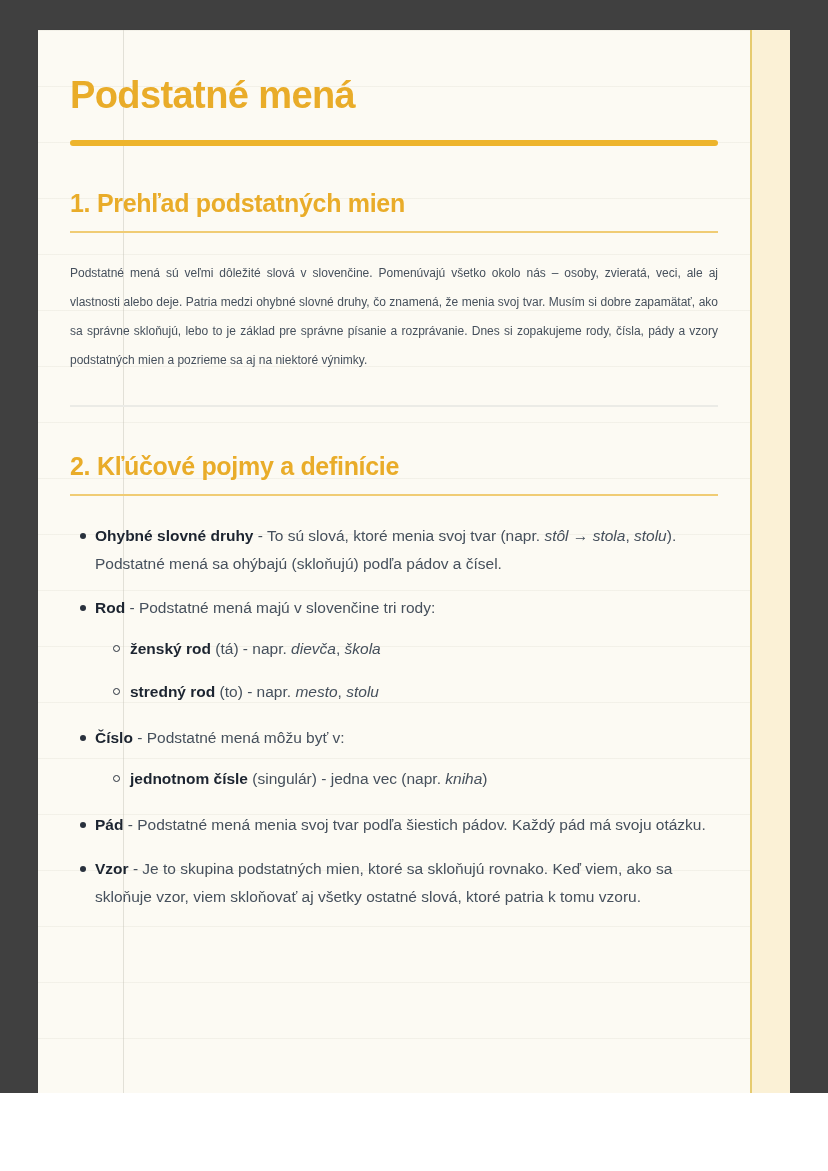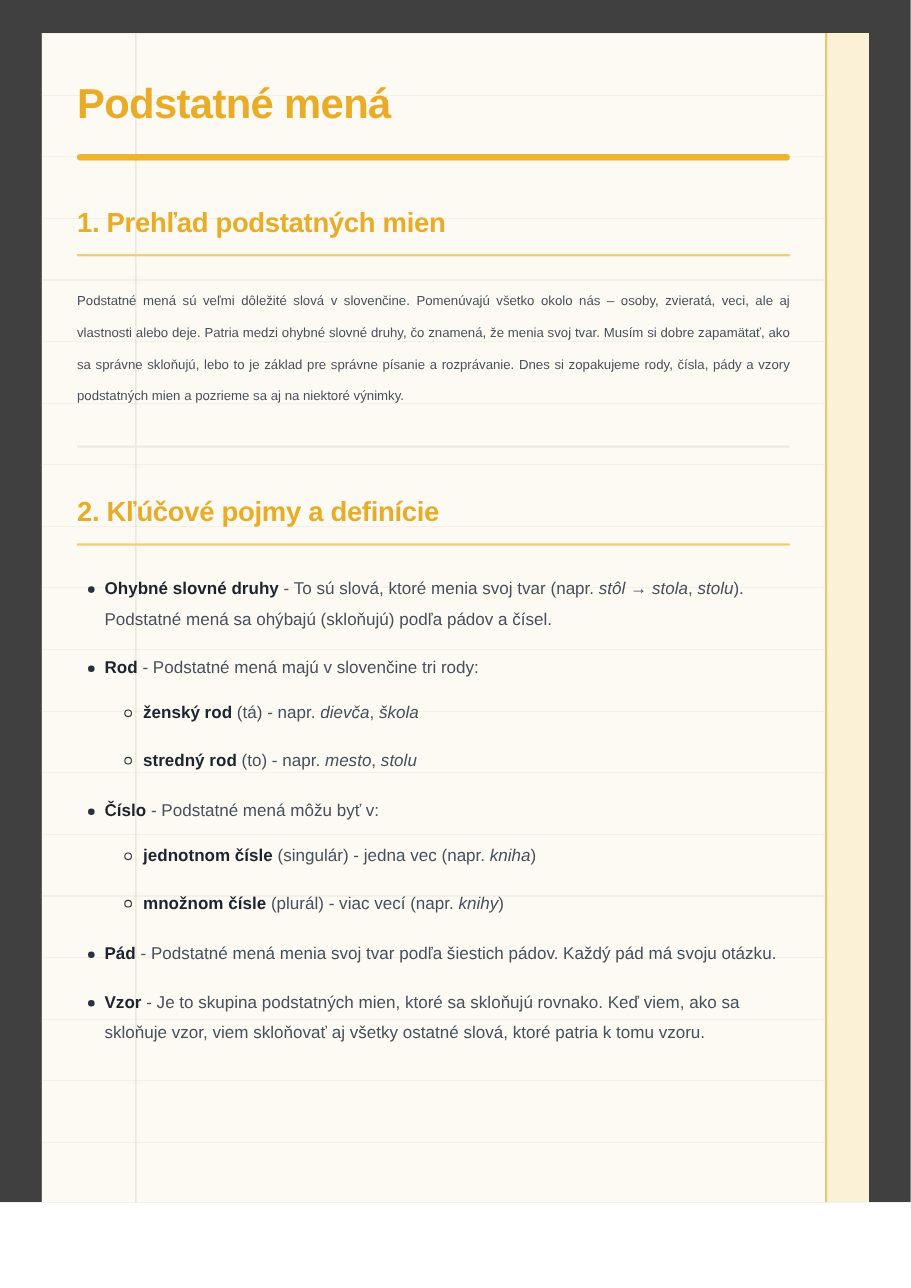--- a/index.html
+++ b/index.html
@@ -193,24 +193,20 @@
                 </li>
               </ul></div>
           </li>
           <li class="li l1">
             <span class="dot dot1"></span>
             <div class="li-text"><strong>Číslo</strong><span> - Podstatné mená môžu byť v:</span><ul class="sub">
                 <li class="li l2">
                   <span class="dot dot2"></span>
                   <div class="li-text"><strong>jednotnom čísle</strong><span> (singulár) - jedna vec (napr. </span><em>kniha</em><span>)</span></div>
                 </li>
-                <li class="li l2">
-                  <span class="dot dot2"></span>
-                  <div class="li-text"><strong>množnom čísle</strong><span> (plurál) - viac vecí (napr. </span><em>knihy</em><span>)</span></div>
-                </li>
               </ul></div>
           </li>
           <li class="li l1">
             <span class="dot dot1"></span>
             <div class="li-text"><strong>Pád</strong><span> - Podstatné mená menia svoj tvar podľa šiestich pádov. Každý pád má svoju otázku.</span></div>
           </li>
           <li class="li l1">
             <span class="dot dot1"></span>
             <div class="li-text"><strong>Vzor</strong><span> - Je to skupina podstatných mien, ktoré sa skloňujú rovnako. Keď viem, ako sa skloňuje vzor, viem skloňovať aj všetky ostatné slová, ktoré patria k tomu vzoru.</span></div>
           </li>

